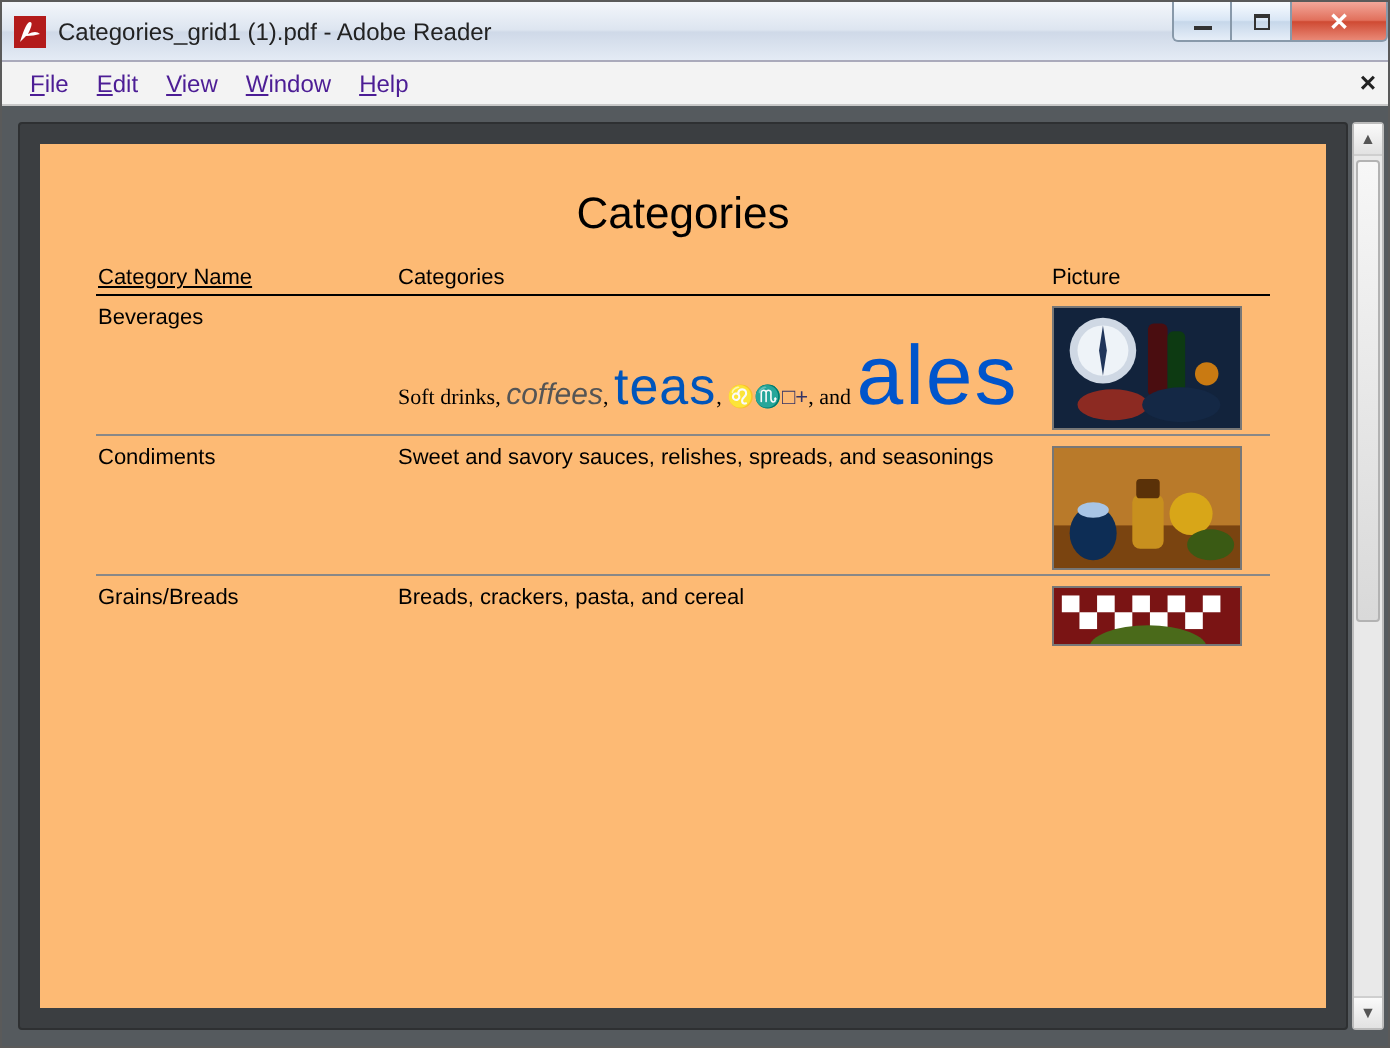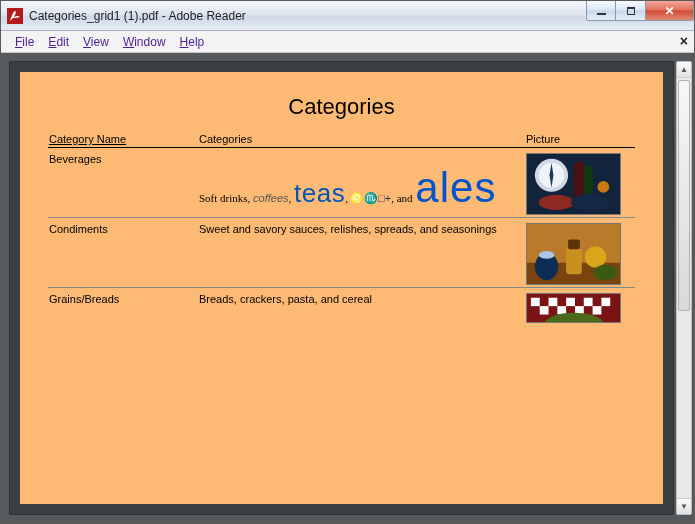--- a/index.html
+++ b/index.html
@@ -139,21 +139,21 @@
   .thumb {
     width:95px; height:62px;
     border:1px solid #777;
     background:#eee;
     display:block;
   }
   .thumb svg { width:100%; height:100%; display:block; }
   
   .desc-bev { line-height:1; }
   .desc-bev .soft { font-size:11px;font-family:Liberation Serif, serif; }
-  .desc-bev .cof { font-size:11px; font-style:italic; color:#555; }
+  .desc-bev .cof { font-size:15px; font-style:italic; color:#555; }
   .desc-bev .teas { font-size:26px; color:#0055bb; letter-spacing:0.5px; }
   .desc-bev .sym { font-size:11px; color:#336; }
   .desc-bev .ales { font-size:42px; color:#0055cc; font-weight:normal; letter-spacing:1px; }
   
   .vscroll {
     position:absolute; right:2px; top:8px; bottom:8px; width:16px;
     background:#e9e9e9;
     border:1px solid #bcbcbc;
     border-radius:2px;
     display:flex; flex-direction:column;

